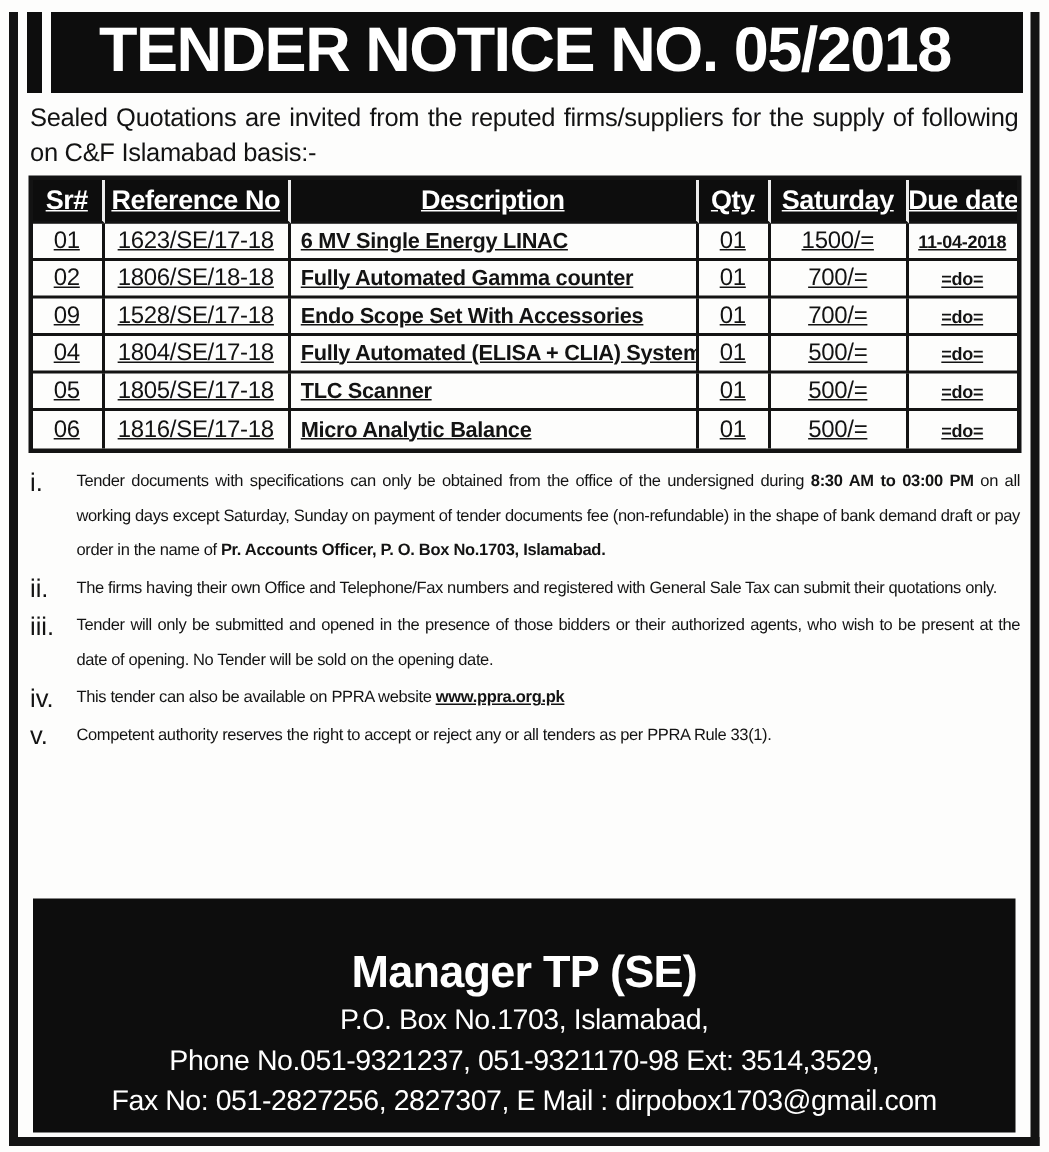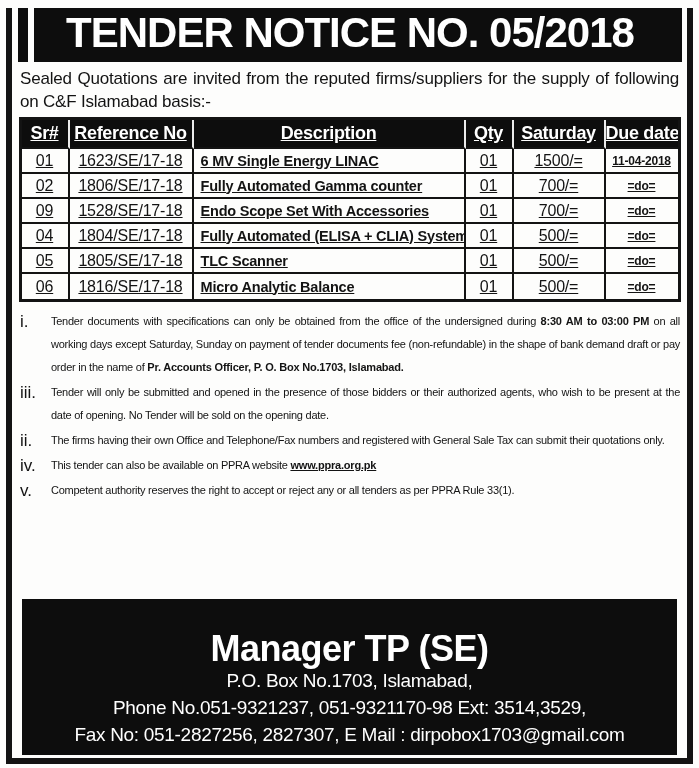--- a/index.html
+++ b/index.html
@@ -133,21 +133,21 @@
   
   .footerblock{
     flex:none;
     margin:auto 10px 3px 10px;
     background:var(--bar);
     color:#ffffff;
     text-align:center;
     padding:3px 4px 7px 4px;
   }
   .f1{
-    font-size:36px;
+    font-size:30px;
     font-weight:bold;
     letter-spacing:-0.5px;
     line-height:37px;
     margin-top:28px;
   }
   .f2{
     font-size:19px;
     letter-spacing:-0.3px;
     line-height:27px;
     white-space:nowrap;
@@ -189,21 +189,21 @@
         <tr>
           <td>01</td>
           <td class="ref">1623/SE/17-18</td>
           <td class="desc">6 MV Single Energy LINAC</td>
           <td>01</td>
           <td>1500/=</td>
           <td class="due">11-04-2018</td>
         </tr>
         <tr>
           <td>02</td>
-          <td class="ref">1806/SE/17-18</td>
+          <td class="ref">1806/SE/18-18</td>
           <td class="desc">Fully Automated Gamma counter</td>
           <td>01</td>
           <td>700/=</td>
           <td class="due">=do=</td>
         </tr>
         <tr>
           <td>09</td>
           <td class="ref">1528/SE/17-18</td>
           <td class="desc">Endo Scope Set With Accessories</td>
           <td>01</td>
@@ -238,27 +238,27 @@
     </table>
 
     <div class="notes">
 
       <div class="note">
         <span class="num">i.</span>
         <p class="ntext"><span>Tender documents with specifications can only be obtained from the office of the undersigned during </span><b>8:30 AM to 03:00 PM</b><span> on all working days except Saturday, Sunday on payment of tender documents fee (non-refundable) in the shape of bank demand draft or pay order in the name of </span><b>Pr. Accounts Officer, P. O. Box No.1703, Islamabad.</b></p>
       </div>
 
       <div class="note">
+        <span class="num">ii.</span>
+        <p class="ntext"><span>The firms having their own Office and Telephone/Fax numbers and registered with General Sale Tax can submit their quotations only.</span></p>
+      </div>
+
+      <div class="note">
         <span class="num">iii.</span>
         <p class="ntext"><span>Tender will only be submitted and opened in the presence of those bidders or their authorized agents, who wish to be present at the date of opening. No Tender will be sold on the opening date.</span></p>
-      </div>
-
-      <div class="note">
-        <span class="num">ii.</span>
-        <p class="ntext"><span>The firms having their own Office and Telephone/Fax numbers and registered with General Sale Tax can submit their quotations only.</span></p>
       </div>
 
       <div class="note">
         <span class="num">iv.</span>
         <p class="ntext"><span>This tender can also be available on PPRA website </span><b class="u">www.ppra.org.pk</b></p>
       </div>
 
       <div class="note">
         <span class="num">v.</span>
         <p class="ntext"><span>Competent authority reserves the right to accept or reject any or all tenders as per PPRA Rule 33(1).</span></p>

